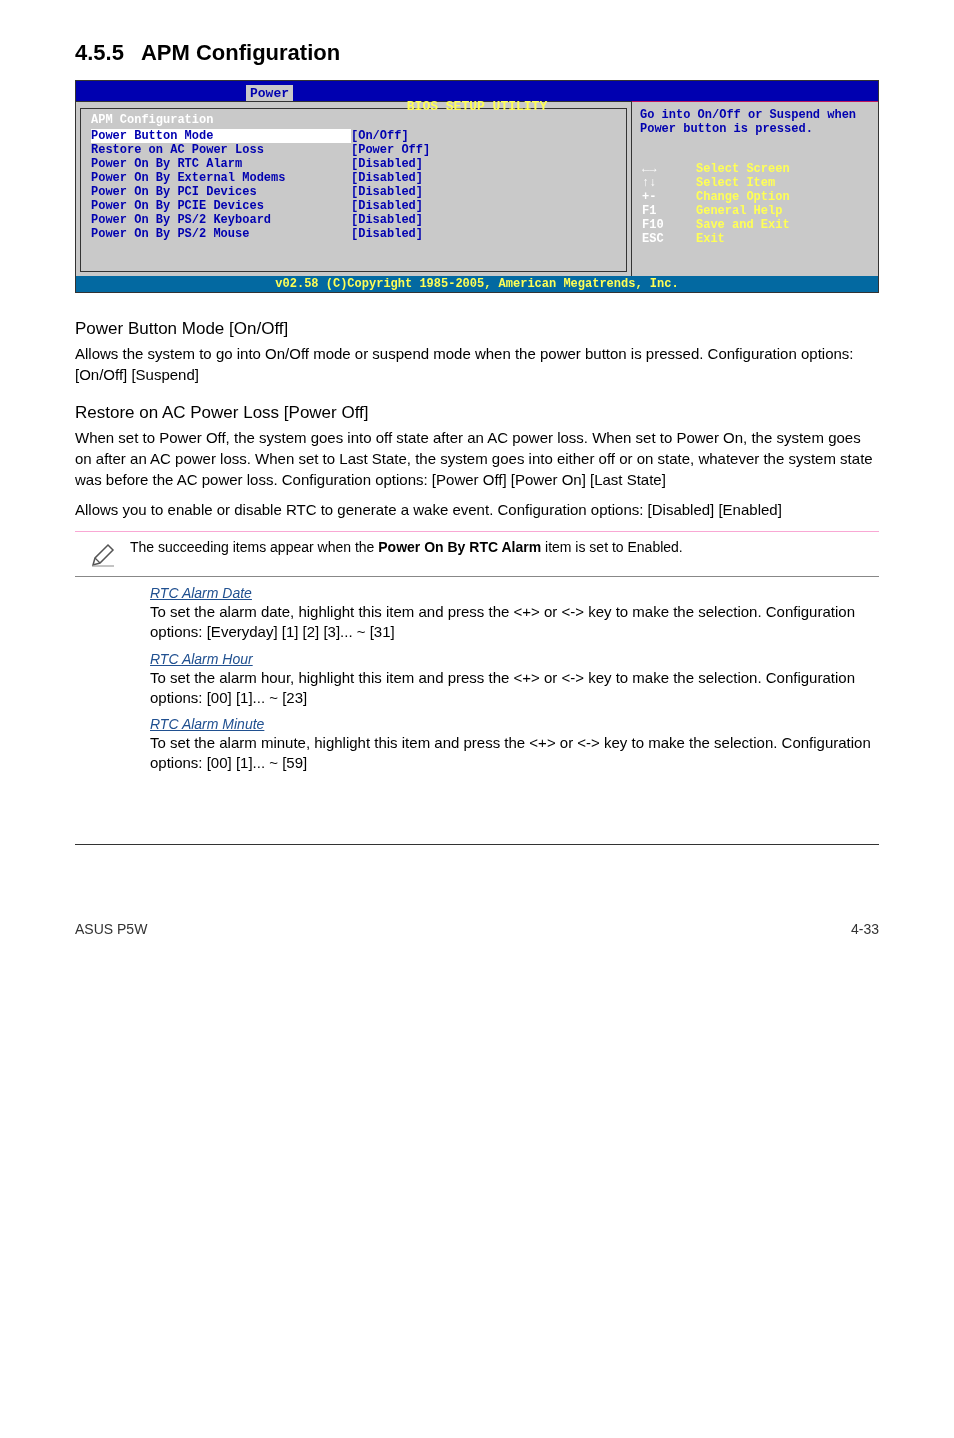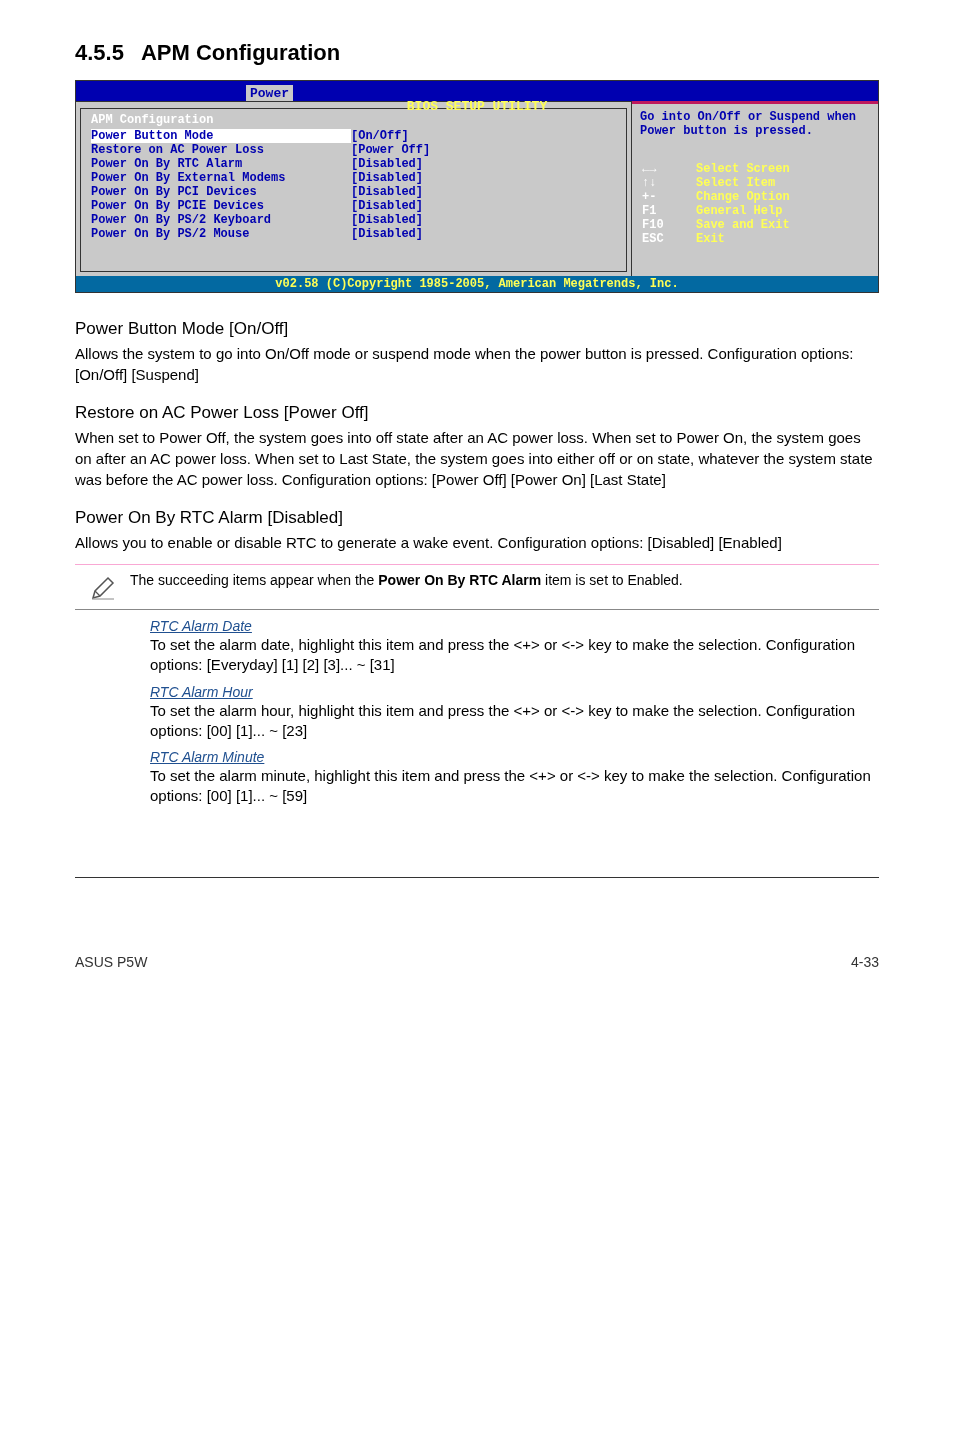--- a/index.html
+++ b/index.html
@@ -57,21 +57,21 @@
     display: flex;
   }
   .bios-left {
     flex: 1;
     border-right: 1px solid #333;
     border-top: 1px solid #333;
     padding: 4px 0 0 0;
   }
   .bios-right {
     width: 230px;
-    border-top: 3px solid #be185d;
+    border-top: 1px solid #be185d;
     padding: 6px 8px;
     color: #0000b0;
     font-weight: bold;
     position: relative;
   }
   .bios-left .inner {
     border: 1px solid #333;
     margin: 2px 4px 4px 4px;
     padding: 4px 10px 30px 10px;
   }
@@ -265,21 +265,20 @@
     </div>
     <div class="bios-footer">v02.58 (C)Copyright 1985-2005, American Megatrends, Inc.</div>
   </div>
 
   <div class="subhead">Power Button Mode [On/Off]</div>
   <p class="para">Allows the system to go into On/Off mode or suspend mode when the power button is pressed. Configuration options: [On/Off] [Suspend]</p>
 
   <div class="subhead">Restore on AC Power Loss [Power Off]</div>
   <p class="para">When set to Power Off, the system goes into off state after an AC power loss. When set to Power On, the system goes on after an AC power loss. When set to Last State, the system goes into either off or on state, whatever the system state was before the AC power loss. Configuration options: [Power Off] [Power On] [Last State]</p>
 
-  <div class="subhead">Power On By RTC Alarm [Disabled]</div>
   <p class="para">Allows you to enable or disable RTC to generate a wake event. Configuration options: [Disabled] [Enabled]</p>
 
   <div class="note-box">
     <div class="note-icon">
       <svg width="30" height="30" viewBox="0 0 30 30">
         <path d="M5 25 L7 18 L20 5 L25 10 L12 23 Z" fill="none" stroke="#555" stroke-width="1.5"></path>
         <line x1="7" y1="18" x2="12" y2="23" stroke="#555" stroke-width="1.2"></line>
         <line x1="4" y1="26" x2="26" y2="26" stroke="#888" stroke-width="1"></line>
       </svg>
     </div>

